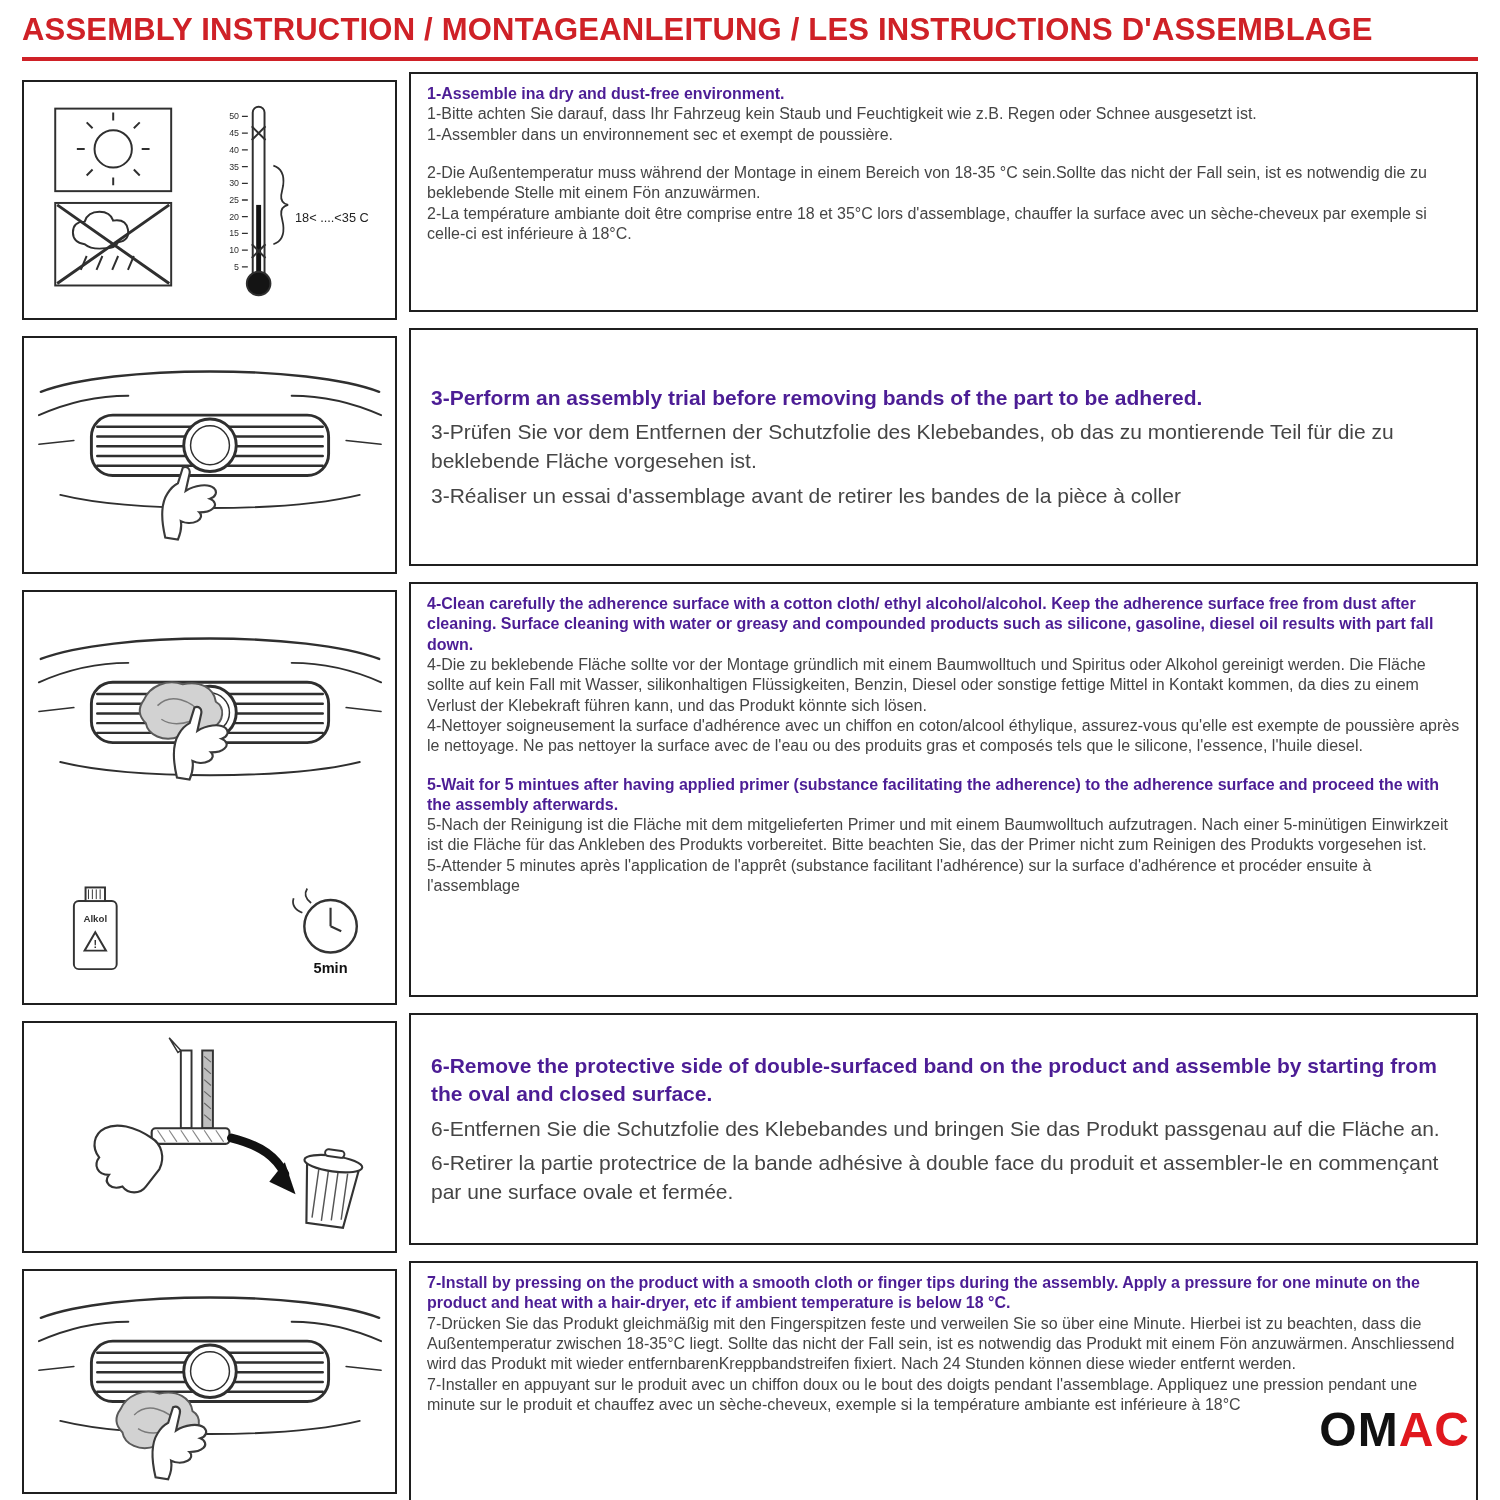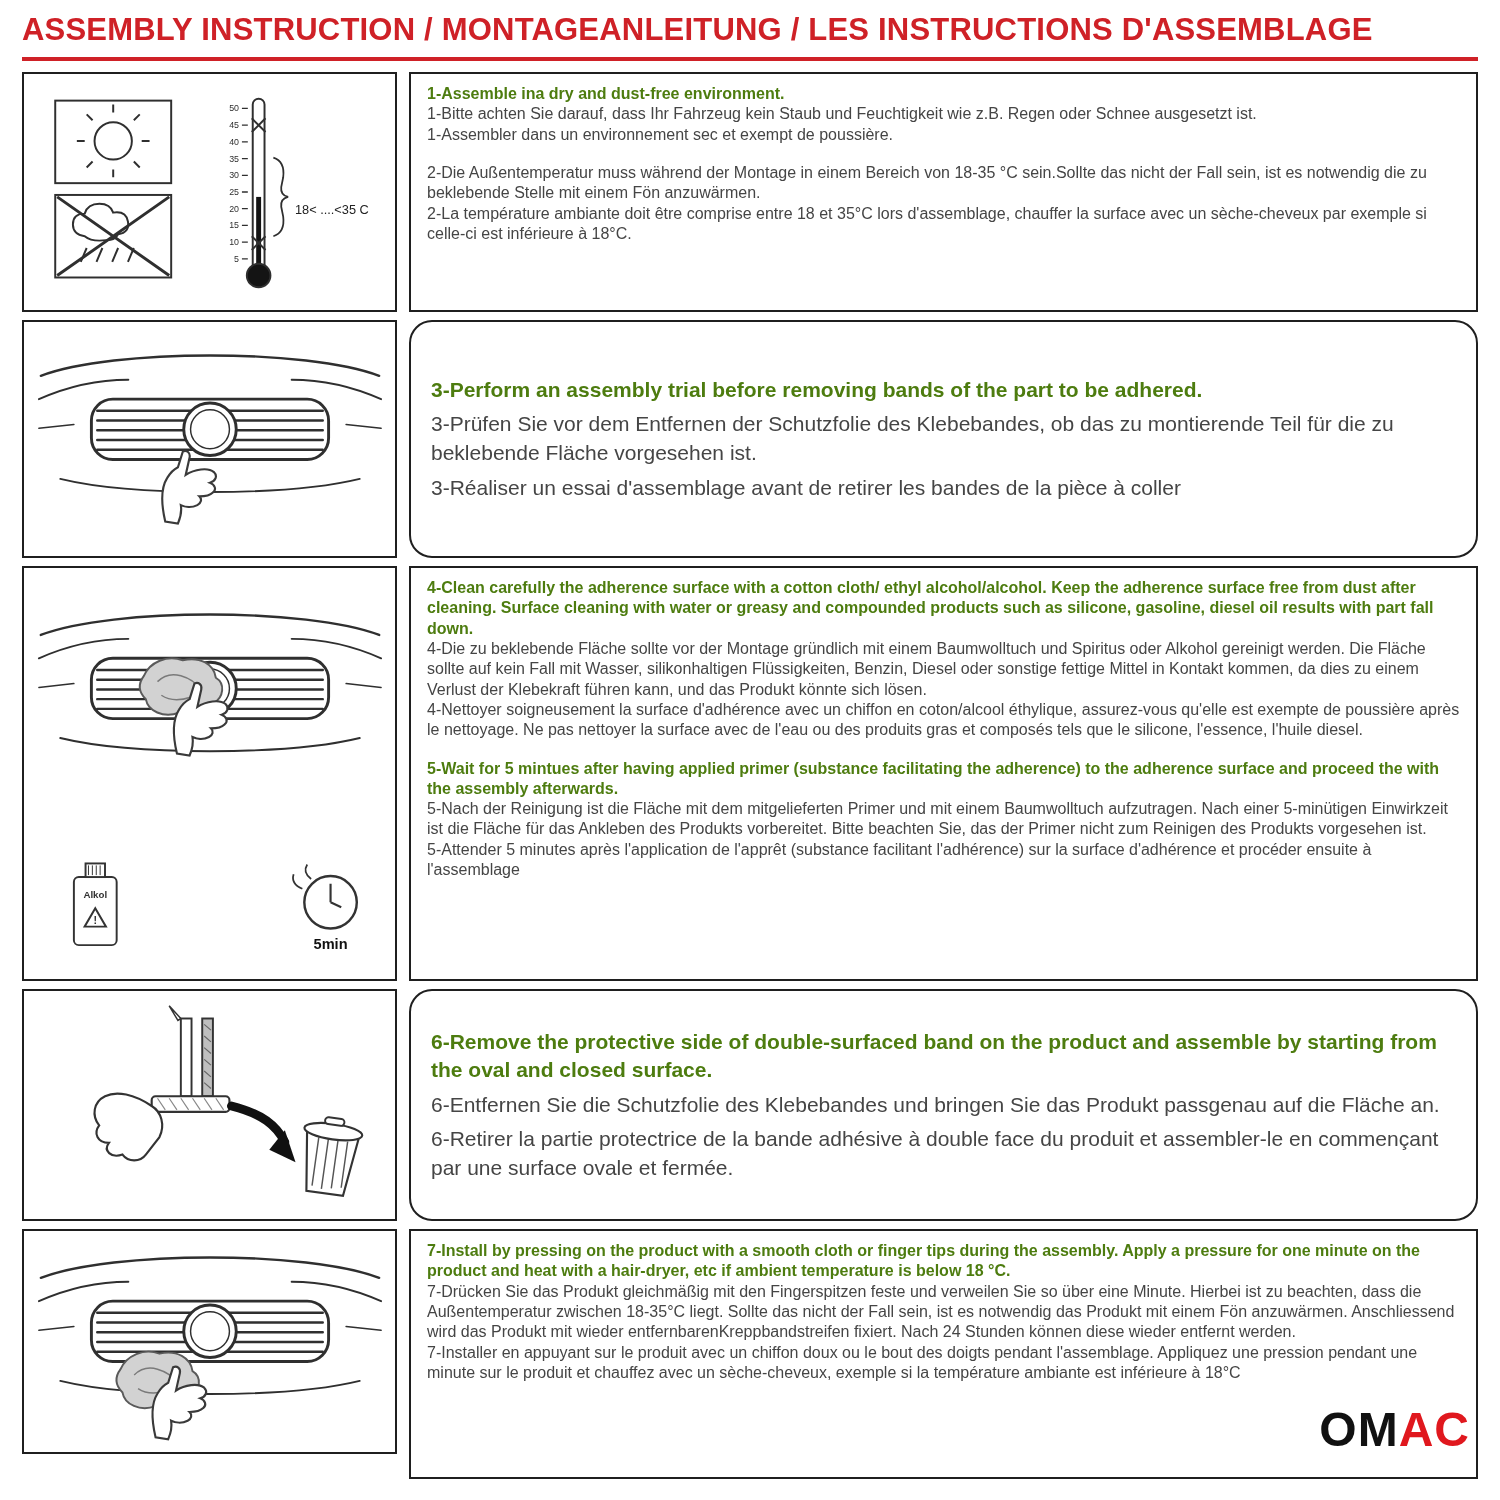--- a/index.html
+++ b/index.html
@@ -5,26 +5,26 @@
   html,body{margin:0;padding:0;}
   body{
     width:1500px;height:1500px;background:#ffffff;position:relative;overflow:hidden;
     font-family:"Liberation Sans", sans-serif;
   }
   .page{padding:12px 22px 0;}
   .title{margin:0;font-size:31px;font-weight:bold;color:#cf2127;letter-spacing:.2px;white-space:nowrap;}
   .title-rule{height:4px;background:#cf2127;margin:9px 0 11px;}
   .row{display:flex;gap:12px;margin-bottom:8px;align-items:flex-start;}
   .fig,.txt{box-sizing:border-box;border:2px solid #1f1f1f;background:#fff;}
-  .fig{width:375px;flex:none;display:flex;align-items:center;justify-content:center;}
+  .fig{width:375px;flex:none;display:flex;align-items:center;justify-content:center;margin-top:8px;}
   .txt{flex:1;padding:10px 16px 8px;color:#454545;}
   .txt p{margin:0;}
-  .txt .b{font-weight:bold;color:#4d7c0f;}
+  .txt .b{font-weight:bold;color:#4c1d95;}
   .txt-sm p{font-size:16px;line-height:1.27;}
-  .txt-lg{display:flex;flex-direction:column;justify-content:center;padding:21px 20px;border-radius:23px;}
+  .txt-lg{display:flex;flex-direction:column;justify-content:center;padding:21px 20px;}
   .txt-lg p{font-size:21px;line-height:1.36;margin:3px 0;}
   .gap{height:18px;}
   .h240{height:240px}.h238{height:238px}.h400{height:415px}.h232{height:232px}.h225{height:225px}.h250{height:250px}
   .logo{position:absolute;right:30px;bottom:46px;font-size:48px;font-weight:900;letter-spacing:1px;line-height:1;}
   .logo .p1{color:#111111;}
   .logo .p2{color:#e0181e;}
   svg{display:block;}
 </style>
 </head>
 <body>

